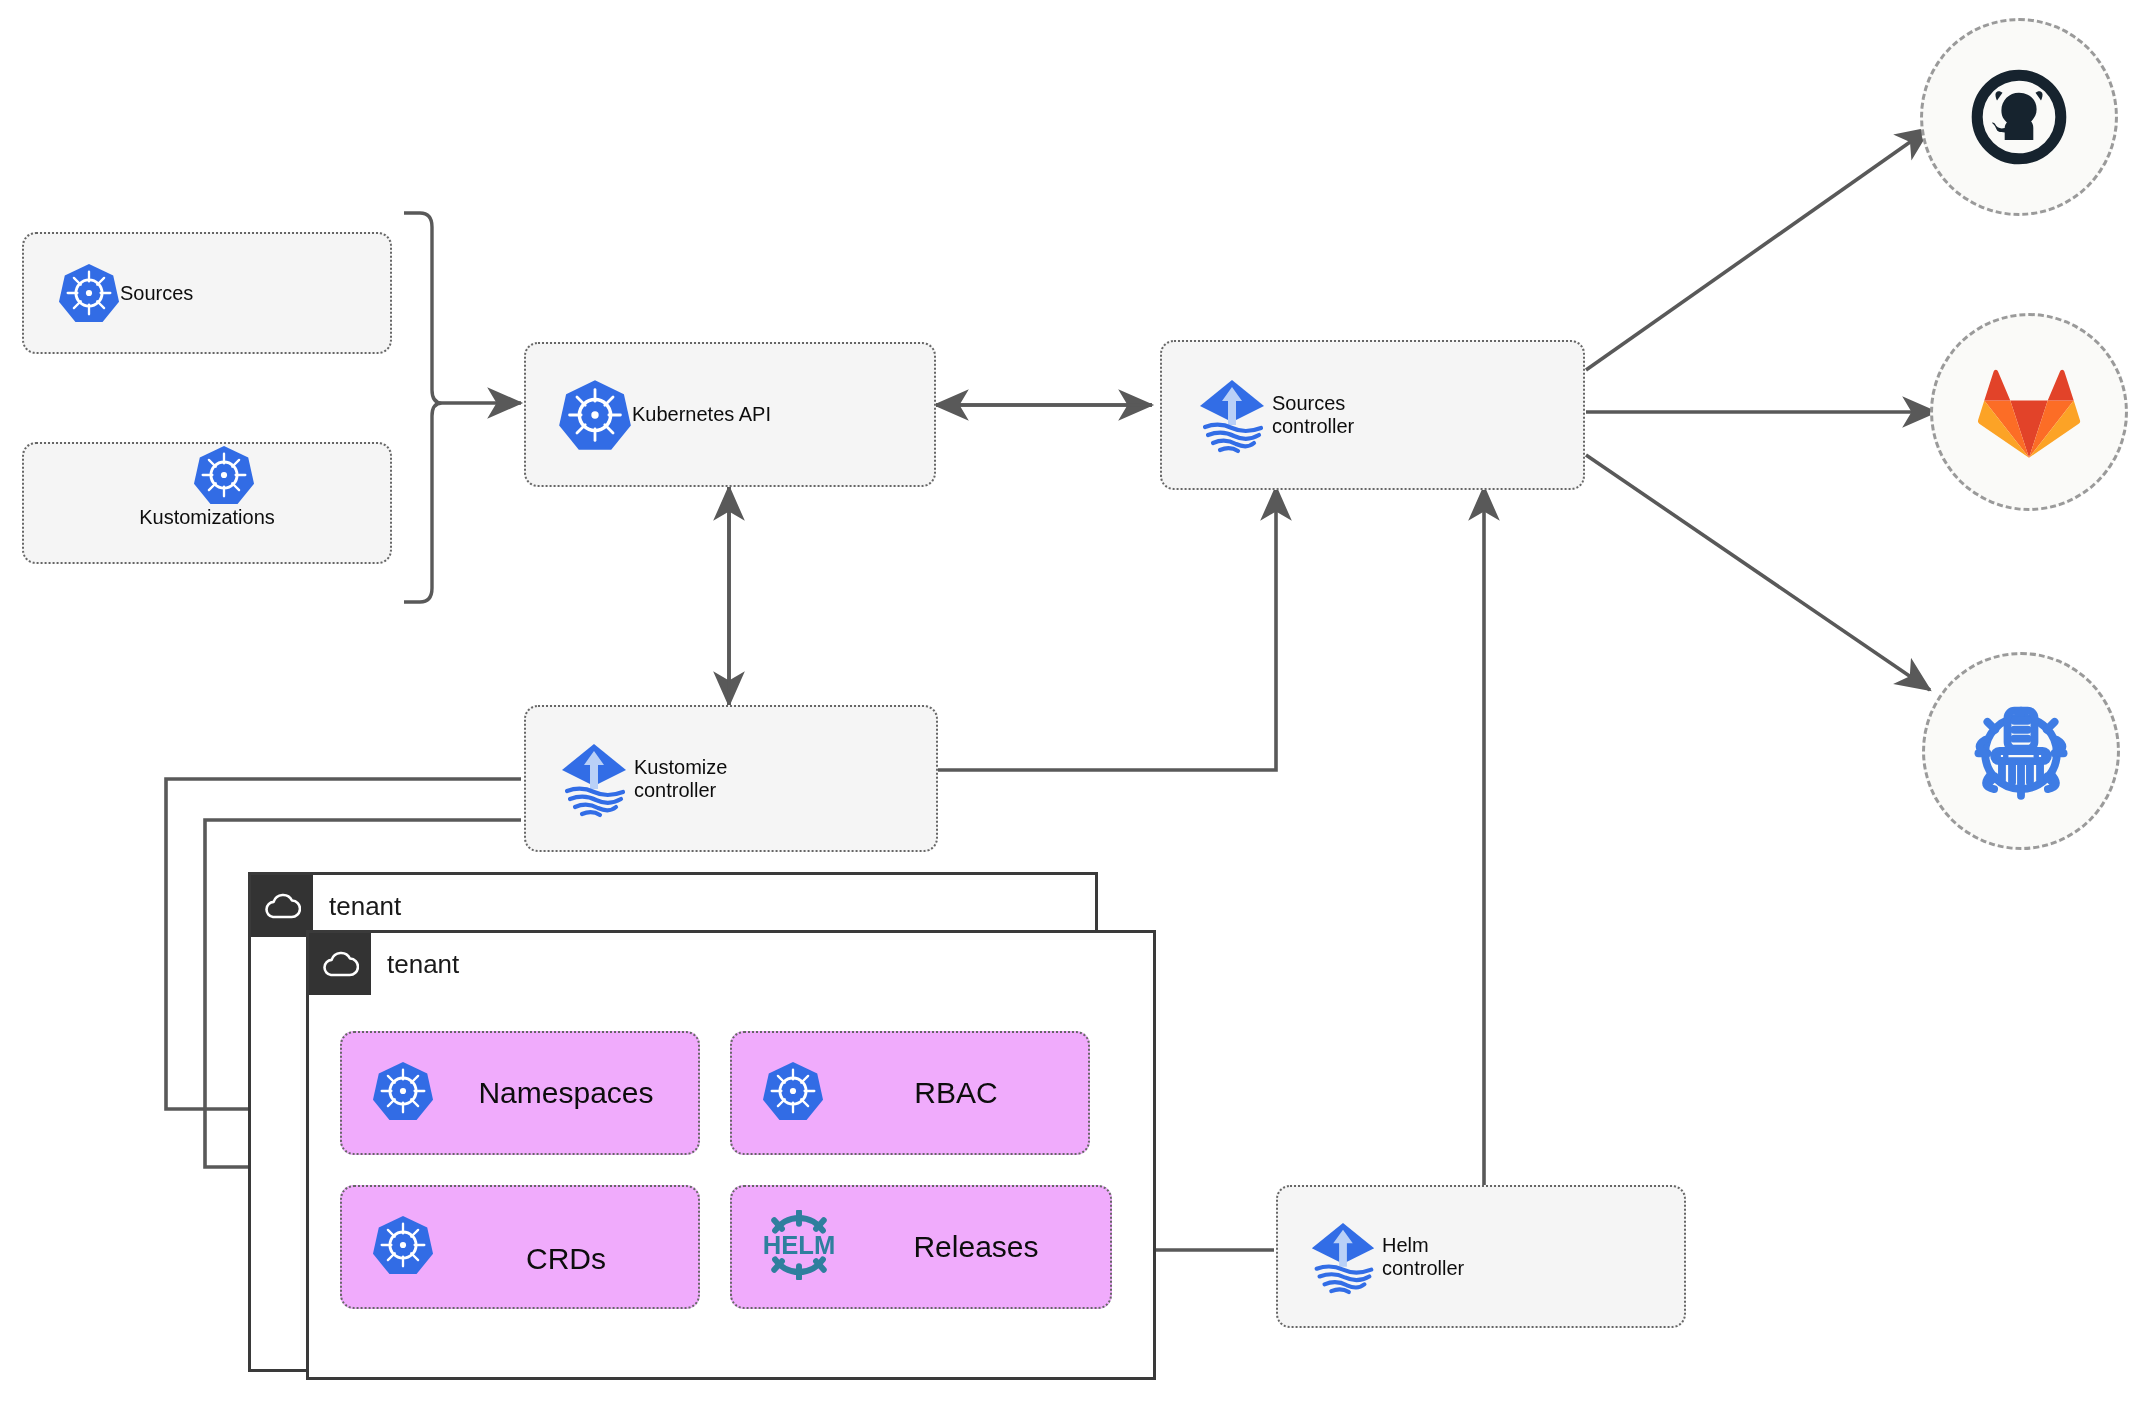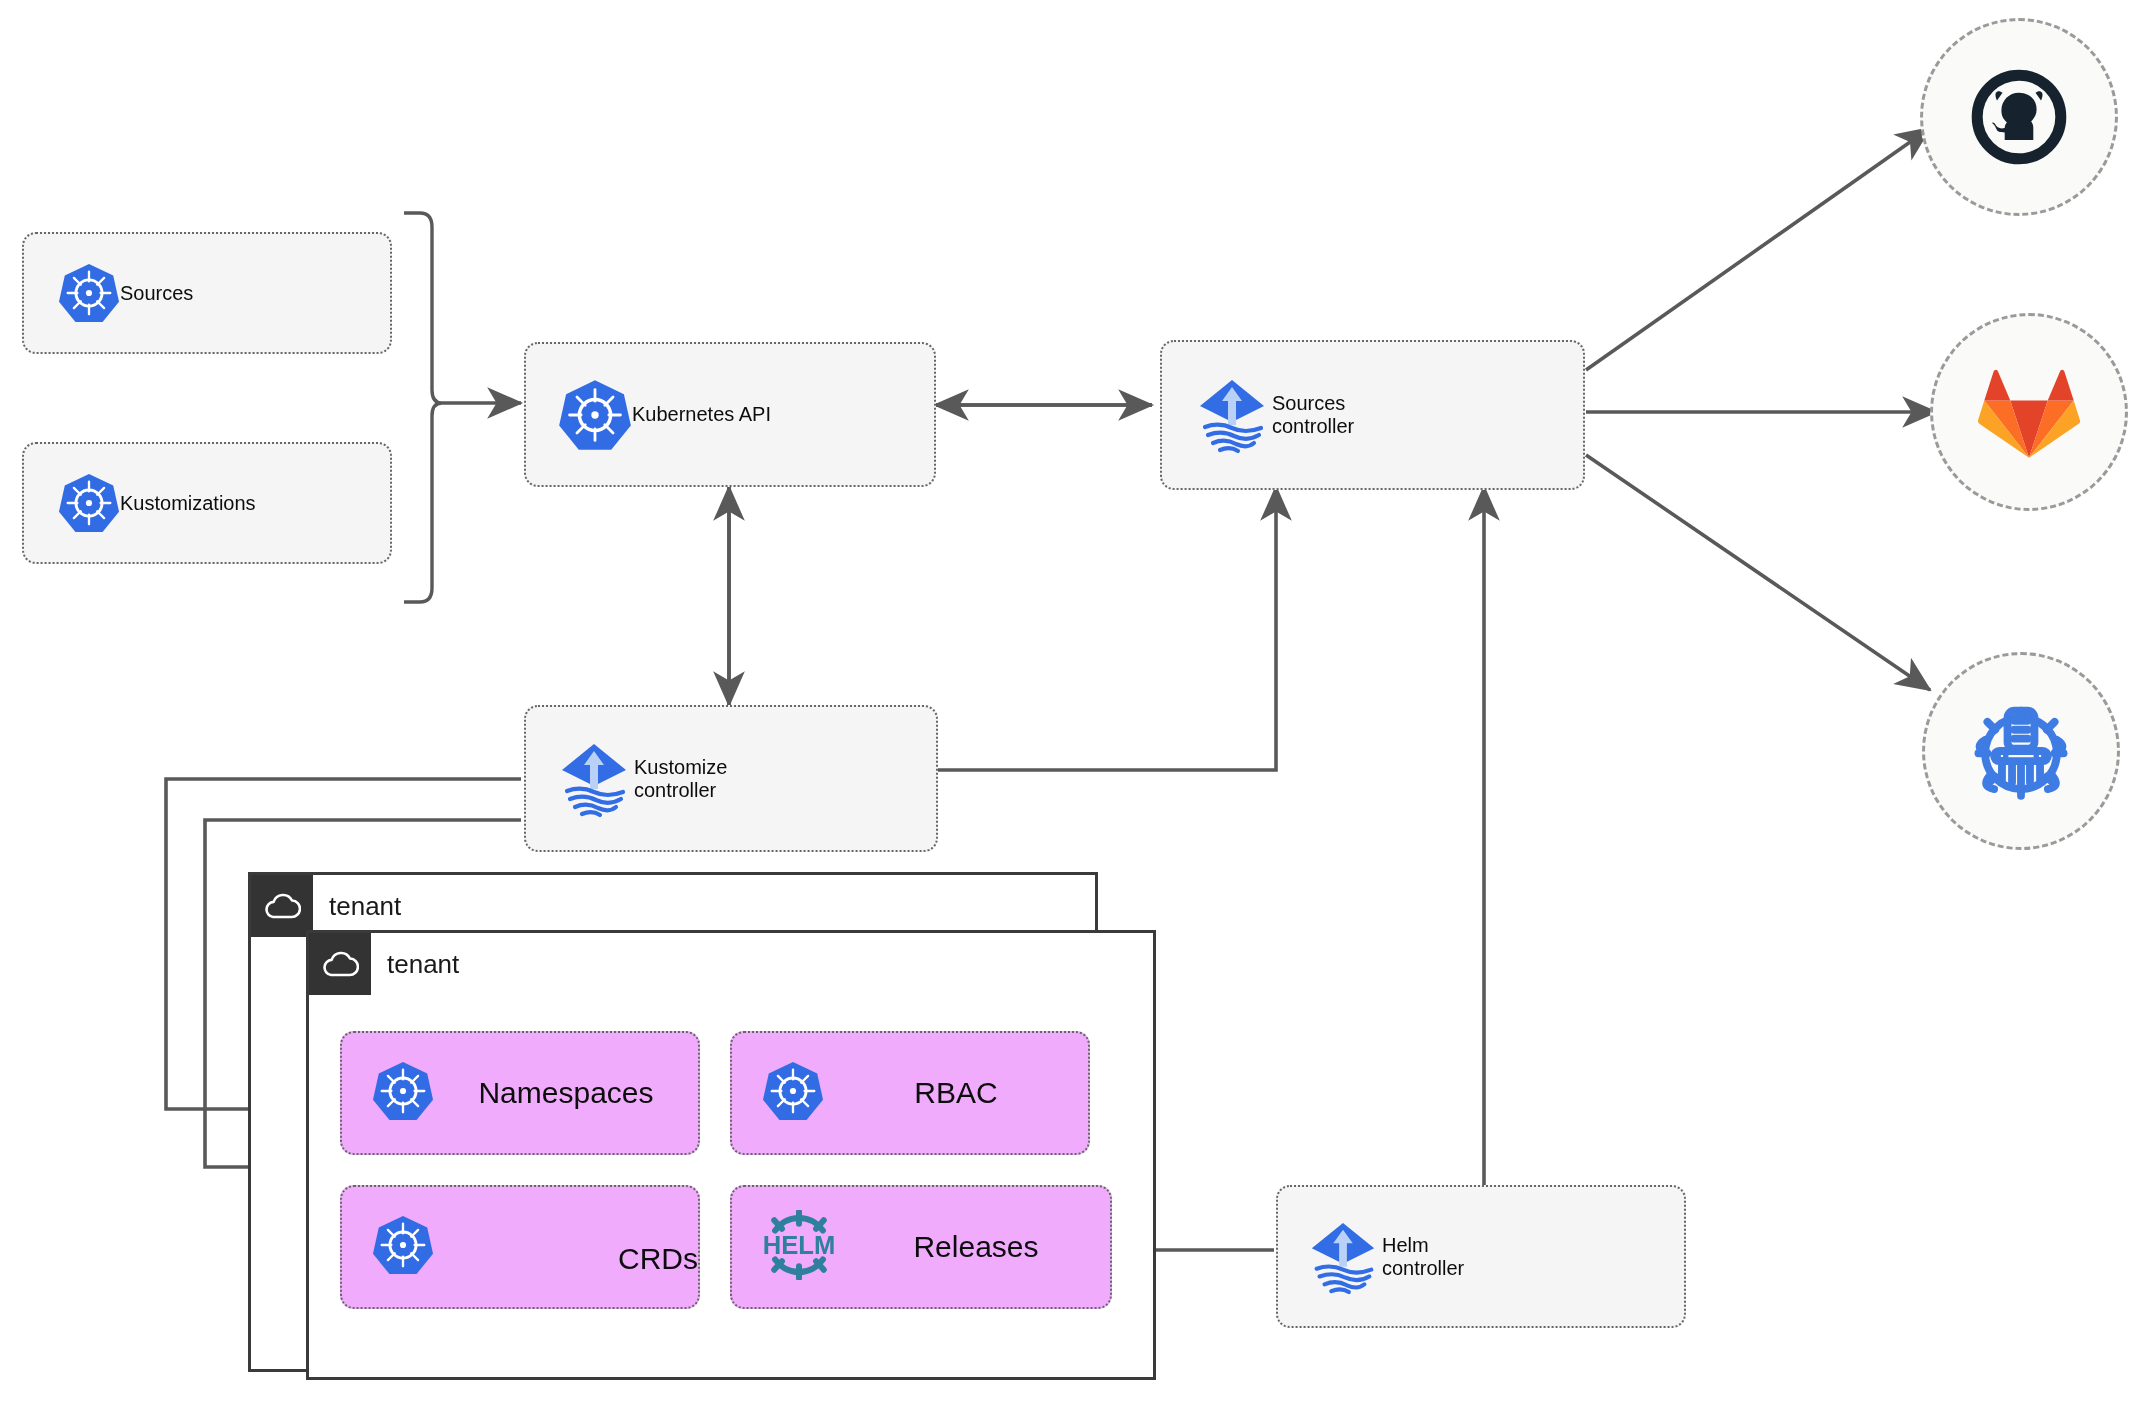--- a/index.html
+++ b/index.html
@@ -100,21 +100,21 @@
           <line x1="16.4" y1="16.4" x2="23.5" y2="23.5"></line>
             <line x1="40.5" y1="40.5" x2="47.6" y2="47.6"></line>
           <line x1="47.6" y1="16.4" x2="40.5" y2="23.5"></line>
             <line x1="23.5" y1="40.5" x2="16.4" y2="47.6"></line>
         </g>
       </svg>
     </div>
     <div class="lbl" style="flex:1;">Sources</div>
   </div>
 
-  <div class="node" style="left:22px;top:442px;width:370px;height:122px;z-index:5;">
+  <div class="node" style="left:22px;top:442px;width:370px;height:122px;z-index:5;flex-direction:column;">
     <div class="ico" style="margin-left:34px;">
       <svg width="62" height="62" viewBox="0 0 64 64" aria-hidden="true">
         <path d="M32 2 L57 14 L63 41 L46 62 L18 62 L1 41 L7 14 Z" fill="#326ce5"></path>
         <g fill="#ffffff" stroke="#ffffff" stroke-width="2.4" stroke-linecap="round">
           <circle cx="32" cy="32" r="3.2" stroke="none"></circle>
           <circle cx="32" cy="32" r="13.5" fill="none" stroke-width="3"></circle>
           <line x1="32" y1="10" x2="32" y2="20"></line>
             <line x1="32" y1="44" x2="32" y2="54"></line>
           <line x1="10" y1="32" x2="20" y2="32"></line>
             <line x1="44" y1="32" x2="54" y2="32"></line>
@@ -253,21 +253,21 @@
             <line x1="32" y1="44" x2="32" y2="54"></line>
           <line x1="10" y1="32" x2="20" y2="32"></line>
             <line x1="44" y1="32" x2="54" y2="32"></line>
           <line x1="16.4" y1="16.4" x2="23.5" y2="23.5"></line>
             <line x1="40.5" y1="40.5" x2="47.6" y2="47.6"></line>
           <line x1="47.6" y1="16.4" x2="40.5" y2="23.5"></line>
             <line x1="23.5" y1="40.5" x2="16.4" y2="47.6"></line>
         </g>
       </svg>
     </div>
-    <div class="lbl" style="flex:1;text-align:right;margin-top:24px;">CRDs</div>
+    <div class="lbl" style="flex:1;text-align:center;margin-top:24px;">CRDs</div>
   </div>
 
   <div class="inner" style="left:730px;top:1185px;width:382px;height:124px;z-index:6;">
     <div class="ico" style="margin-left:24px;">
       <svg width="86" height="70" viewBox="0 0 100 82" aria-hidden="true">
         <g stroke="#2f7f9e" stroke-width="7" fill="none" stroke-linecap="round">
           <path d="M22 24 A34 34 0 0 1 78 24"></path>
           <path d="M22 58 A34 34 0 0 0 78 58"></path>
           <line x1="50" y1="2" x2="50" y2="16"></line>
           <line x1="50" y1="66" x2="50" y2="80"></line>

